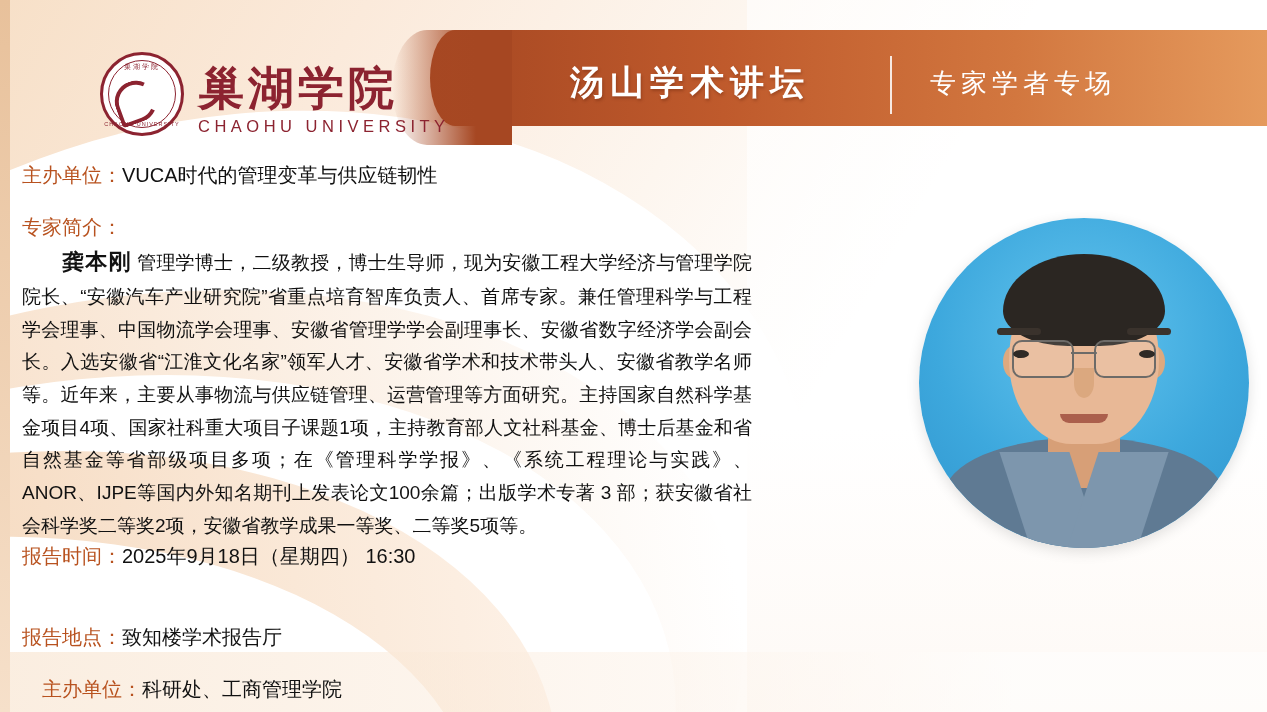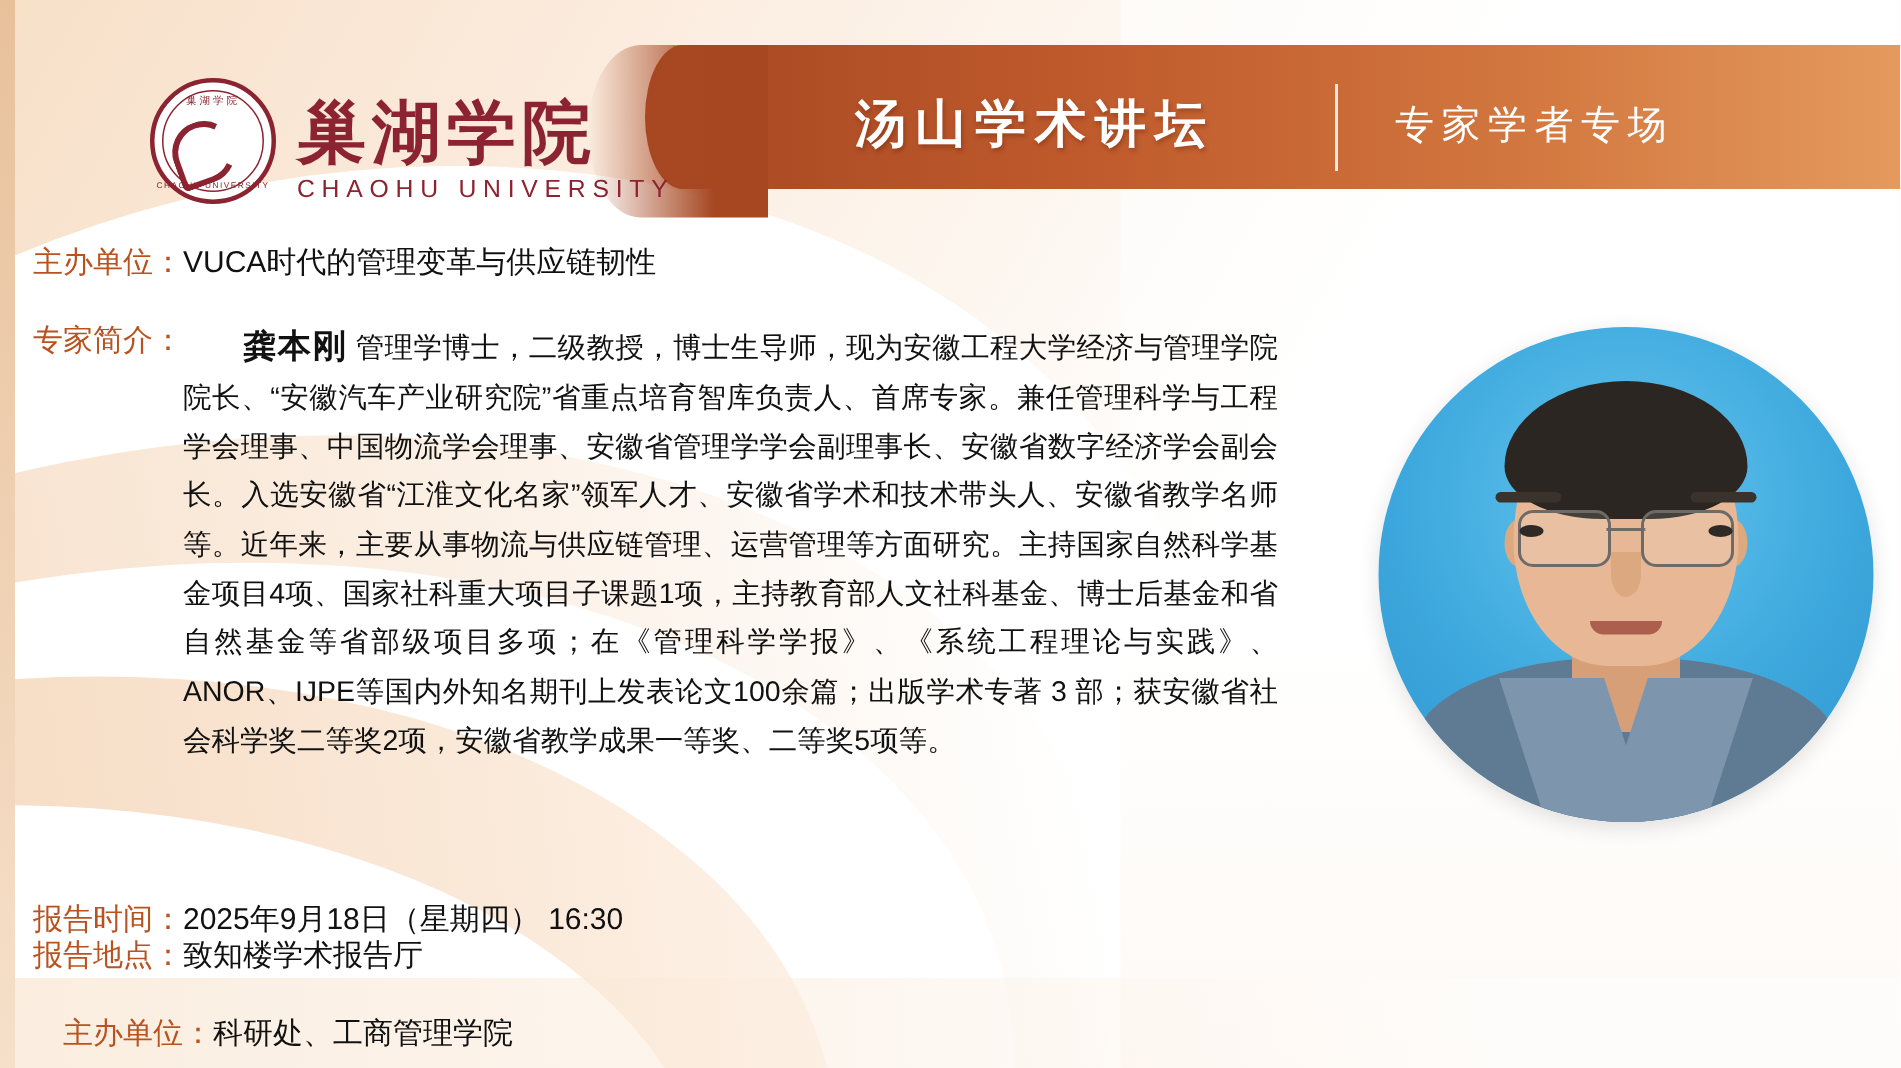--- a/index.html
+++ b/index.html
@@ -241,22 +241,22 @@
     color: #b8521f;
     white-space: nowrap;
     flex: none;
   }
   .field .value {
     color: #111111;
     font-weight: normal;
   }
 
   #f-title  { left: 22px; top: 160px; }
-  #f-bio    { left: 22px; top: 212px; width: 860px; }
-  #f-time   { left: 22px; top: 598px; }
+  #f-bio    { left: 22px; top: 212px; width: 860px; flex-direction: column; }
+  #f-time   { left: 22px; top: 541px; }
   #f-place  { left: 22px; top: 622px; }
   #f-org    { left: 22px; top: 674px; margin-left: 20px; }
 
   .bio-body {
     color: #111111;
     font-weight: normal;
     font-size: 19px;
     line-height: 1.72;
     text-align: justify;
     width: 730px;

